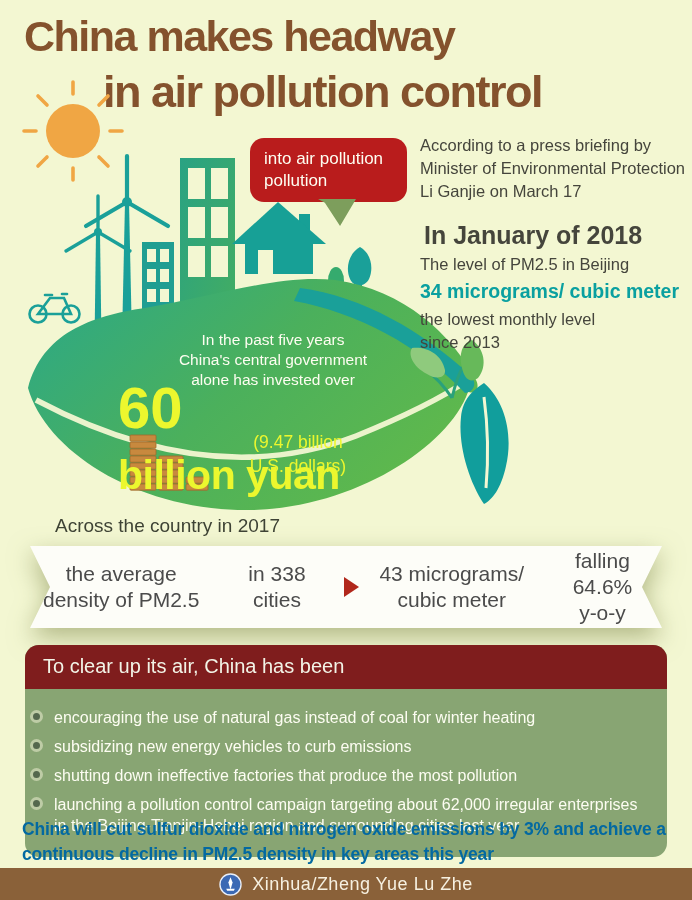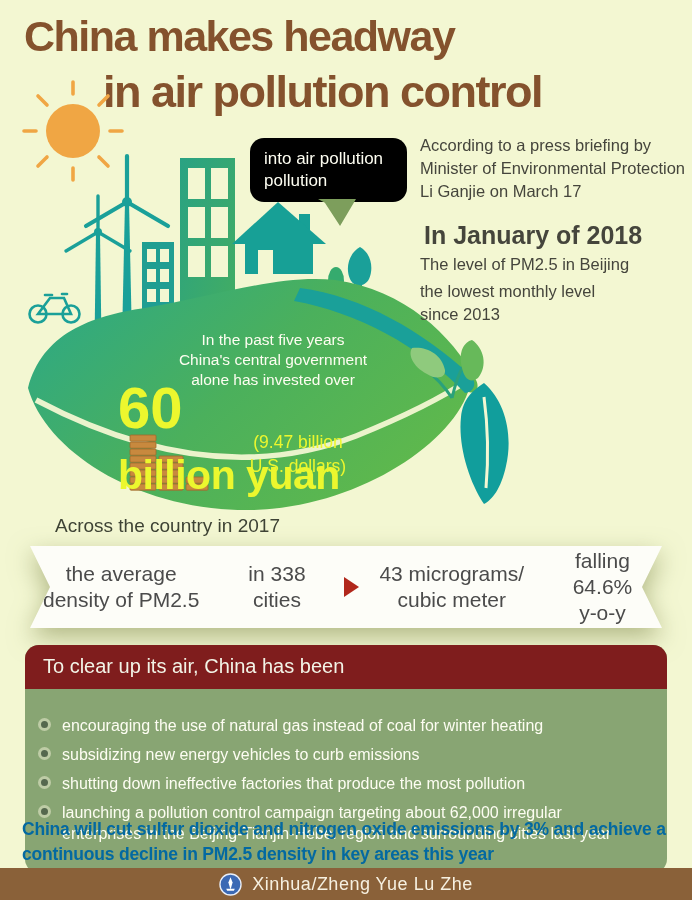--- a/index.html
+++ b/index.html
@@ -11,21 +11,21 @@
   .abs { position:absolute; }
 
   
   .title-line { position:absolute; font-weight:700; color:#84522d; letter-spacing:-1.5px; white-space:nowrap; }
   #title1 { left:24px; top:12px;  font-size:43px; }
   #title2 { left:103px; top:66px; font-size:45px; }
 
   
   .bubble {
     position:absolute; left:250px; top:138px; width:157px; height:64px;
-    background:#000000; border-radius:14px; color:#fefef2;
+    background:#b91c1c; border-radius:14px; color:#fefef2;
     font-size:17px; line-height:22px; padding:10px 0 0 14px; box-sizing:border-box;
   }
   .bubble-tail {
     position:absolute; left:318px; top:199px; width:38px; height:27px;
     background:#7d9e5c; clip-path:polygon(0 0, 100% 0, 58% 100%, 18% 14%);
   }
 
   
   .right-col { position:absolute; left:420px; top:134px; width:272px; color:#45453c; font-size:16.5px; line-height:23px; }
   .briefing { margin:0 0 21px 0; }
@@ -57,21 +57,21 @@
     display:flex; align-items:center; justify-content:center; gap:13px;
     color:#4b4b4b; font-size:21px; line-height:26px; text-align:center; }
   .ribbon .col span { display:block; }
   .ribbon-arrow { width:0; height:0; border-top:10px solid transparent; border-bottom:10px solid transparent;
     border-left:15px solid #b1271b; margin:0 2px; }
 
   
   .measures { position:absolute; left:25px; top:645px; width:642px; border-radius:14px; background:#88a573; }
   .measures-head { background:#7f1d1d; border-radius:14px 14px 0 0; color:#f2f3e6;
     font-size:20px; padding:10px 18px 11px; }
-  .measures ul { list-style:none; margin:12px; padding:10px 16px 13px 1px; }
+  .measures ul { list-style:none; margin:4px; padding:10px 16px 13px 1px; }
   .measures li { display:flex; align-items:flex-start; gap:11px; padding:4px 0;
     color:#fdfdf2; font-size:16px; line-height:21px; }
   .bullet { flex:none; width:7px; height:7px; border:3px solid #becca6; background:#55684e;
     border-radius:50%; margin-top:3px; }
 
   
   .summary { position:absolute; left:22px; top:817px; width:658px; font-weight:700;
     color:#0369a1; font-size:17.5px; line-height:25px; letter-spacing:-0.2px; }
   .summary span { display:block; }
 
@@ -234,20 +234,21 @@
 <div class="bubble">
   <span style="display:block">into air pollution</span>
   <span style="display:block">pollution</span>
 </div>
 <div class="bubble-tail"></div>
 
 <div class="right-col">
   <p class="briefing">According to a press briefing by Minister of Environmental Protection Li Ganjie on March 17</p>
   <p class="jan-head">In January of 2018</p>
   <p class="jan-line">The level of PM2.5 in Beijing</p>
+  <p class="jan-high">34 micrograms/ cubic meter</p>
   <p class="jan-low">the lowest monthly level since 2013</p>
 </div>
 
 <div class="invest-intro">
   <span>In the past five years</span>
   <span>China's central government</span>
   <span>alone has invested over</span>
 </div>
 <div class="amount">
   <span class="big">60</span>

